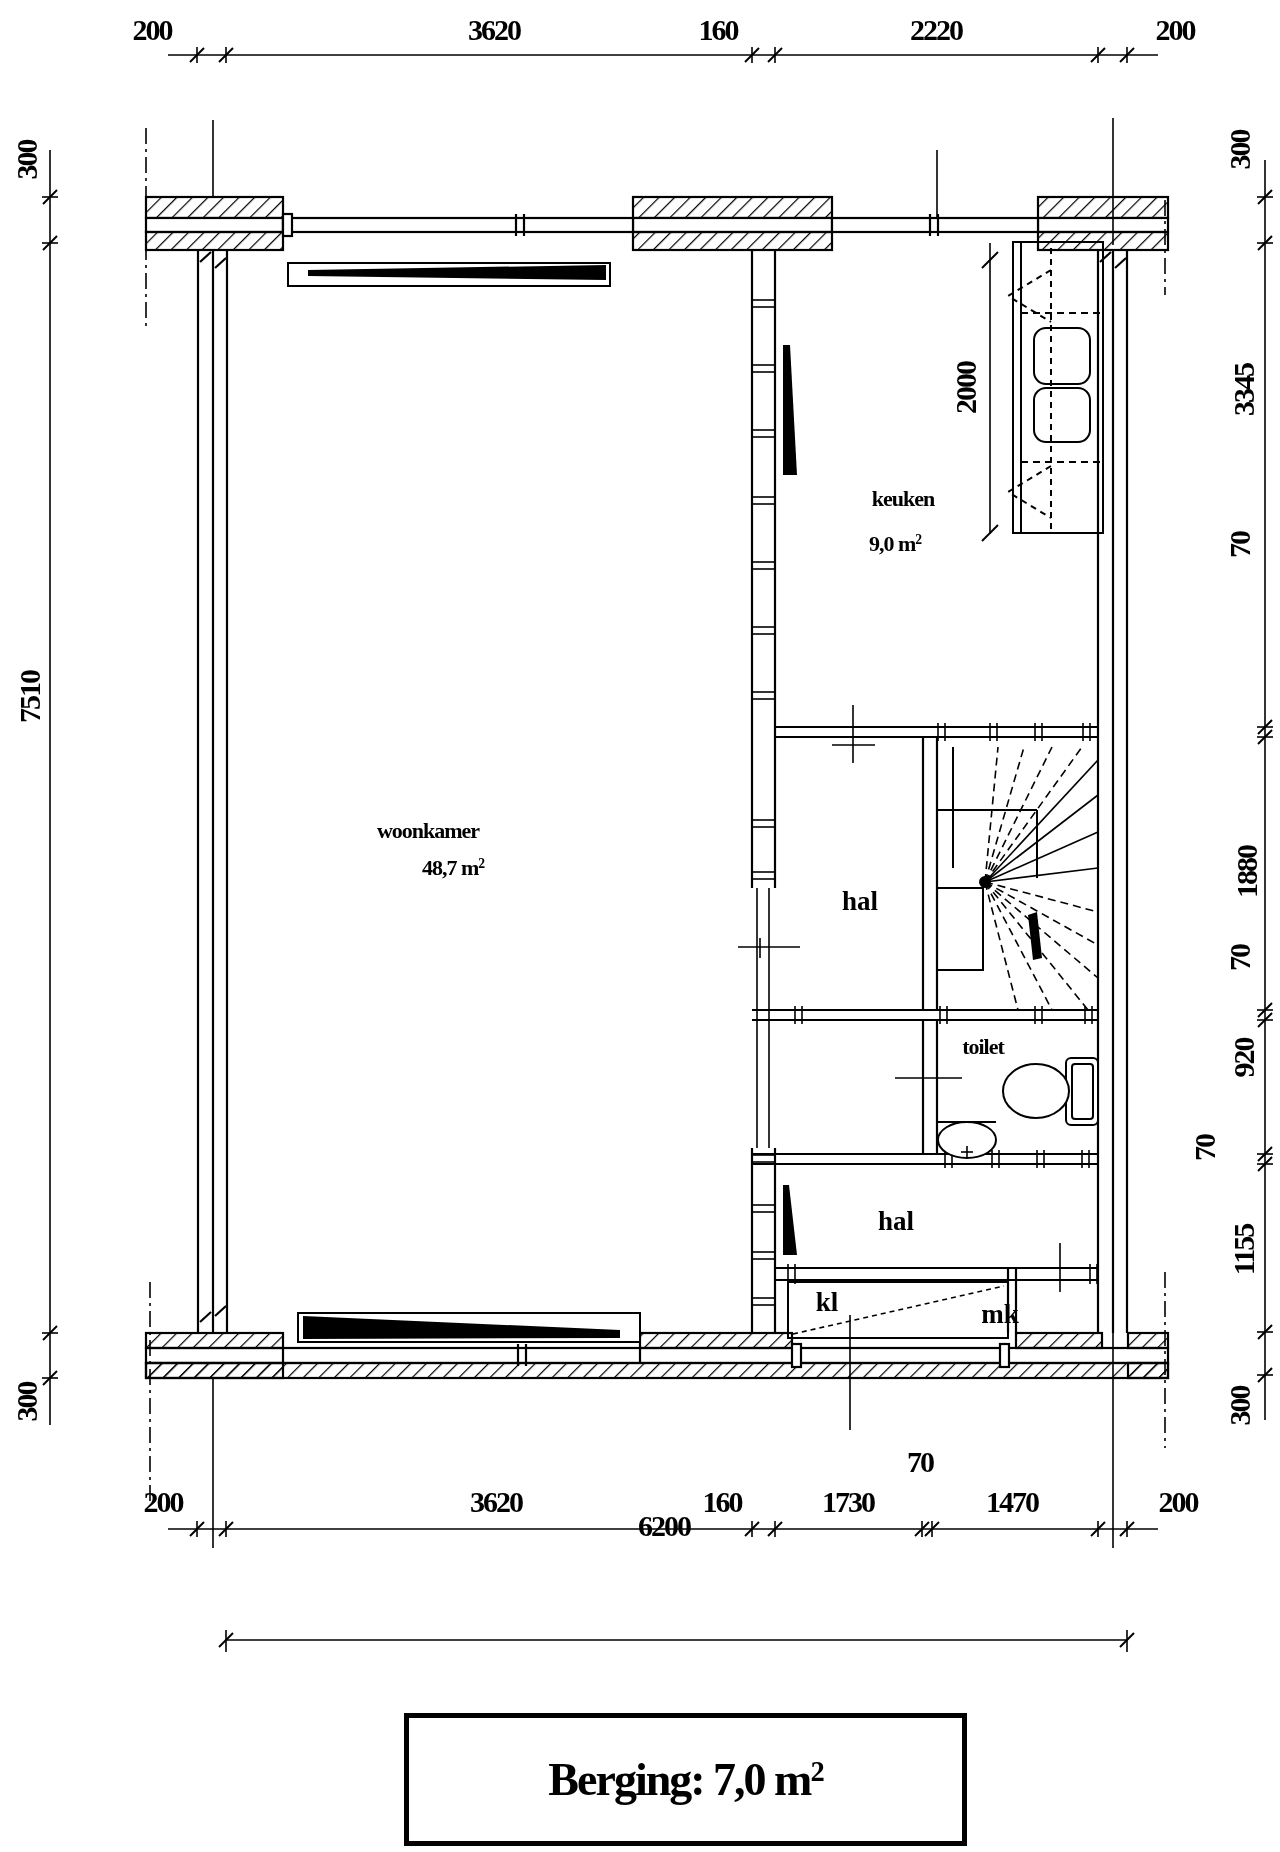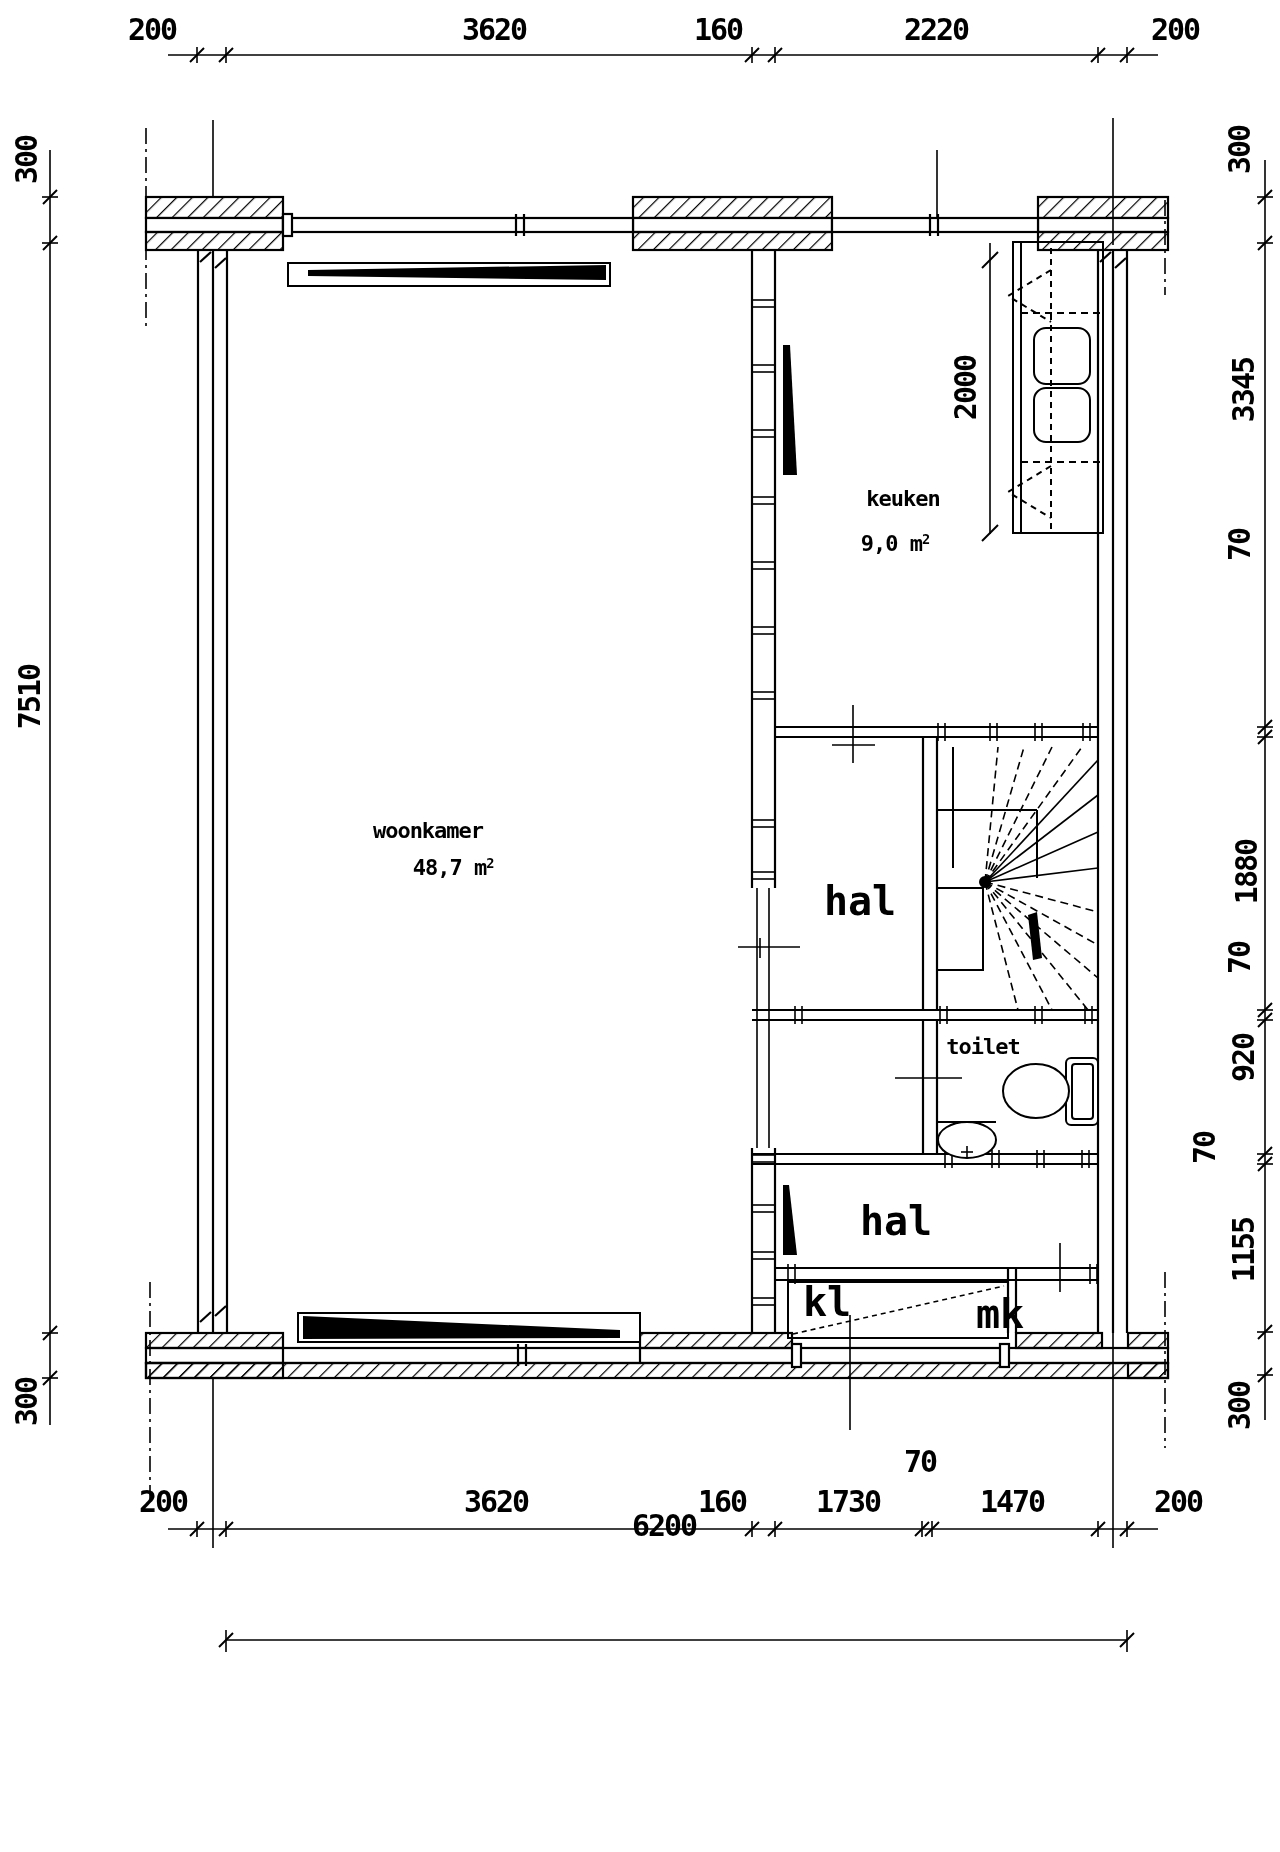--- a/index.html
+++ b/index.html
@@ -1,25 +1,25 @@
 <!DOCTYPE html>
 <html><head>
 <meta charset="utf-8">
 <style>
   html,body{margin:0;padding:0;background:#ffffff;}
   body{width:1280px;height:1852px;position:relative;overflow:hidden;
        font-family:"DejaVu Sans Mono", monospace;}
-  #stage{position:absolute;left:0;top:0;width:1280px;height:1852px;}
+  #stage{position:absolute;left:0;top:0;width:1280px;height:1852px;font-family:Liberation Serif, serif;}
   svg{position:absolute;left:0;top:0;}
   .lbl{position:absolute;transform:translate(-50%,-50%);color:#000;
        font-weight:bold;white-space:nowrap;line-height:1;}
   .dim{font-size:30px;letter-spacing:-2px;}
   .rot{transform:translate(-50%,-50%) rotate(-90deg);}
   .room{font-size:22px;letter-spacing:-1px;}
-  .small{font-size:40px;}
+  .small{font-size:27px;}
   .sup{font-size:0.62em;position:relative;top:-0.5em;font-weight:bold;}
   #berging-box{position:absolute;left:404px;top:1713px;width:563px;height:133px;
        border:5px solid #000;box-sizing:border-box;display:flex;
        align-items:center;justify-content:center;}
   #berging-box .txt{font-size:46px;font-weight:bold;letter-spacing:-2px;}
 </style>
 </head>
 <body>
 
 <div id="stage">
@@ -411,14 +411,17 @@
 <div class="lbl room" style="left:428px;top:831px">woonkamer</div>
 <div class="lbl room" style="left:453px;top:868px"><span>48,7 m</span><span class="sup">2</span></div>
 <div class="lbl room" style="left:903px;top:499px">keuken</div>
 <div class="lbl room" style="left:895px;top:544px"><span>9,0 m</span><span class="sup">2</span></div>
 <div class="lbl small" style="left:860px;top:901px">hal</div>
 <div class="lbl room" style="left:983px;top:1047px">toilet</div>
 <div class="lbl small" style="left:896px;top:1221px">hal</div>
 <div class="lbl small" style="left:827px;top:1302px">kl</div>
 <div class="lbl small" style="left:1000px;top:1314px">mk</div>
 
-
+<div id="berging-box">
+  <div class="txt"><span>Berging: 7,0 m</span><span class="sup">2</span></div>
 </div>
 
+</div>
+
 </body></html>

